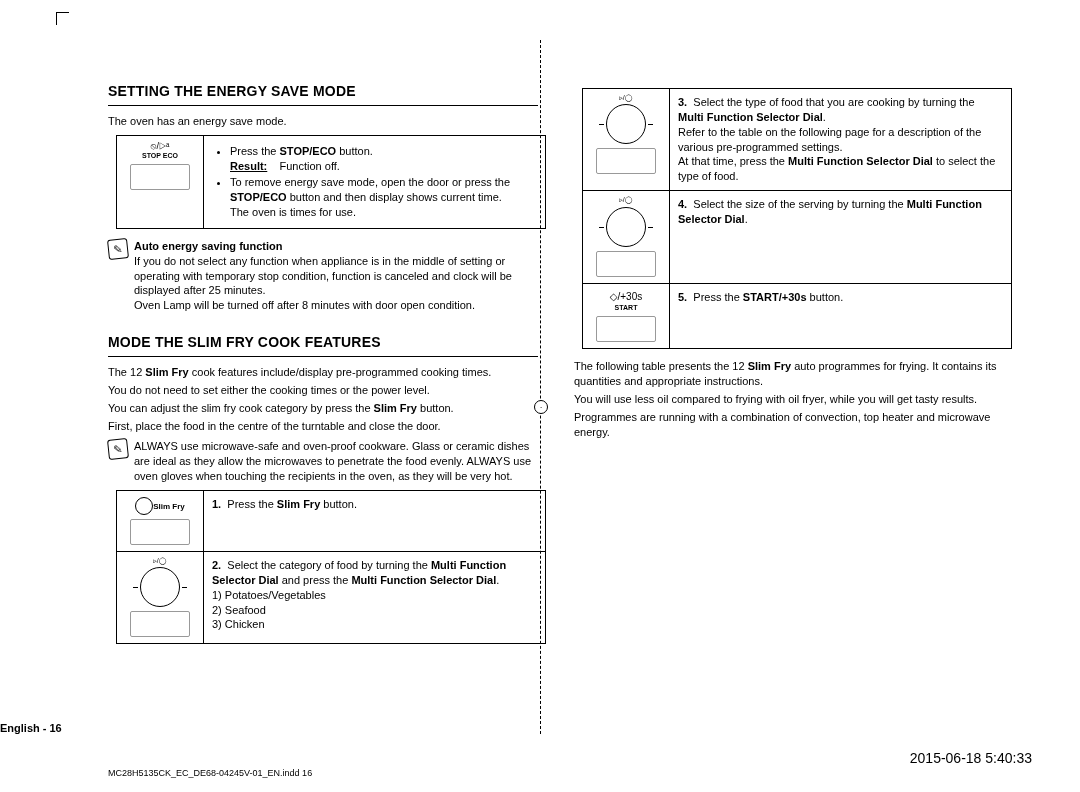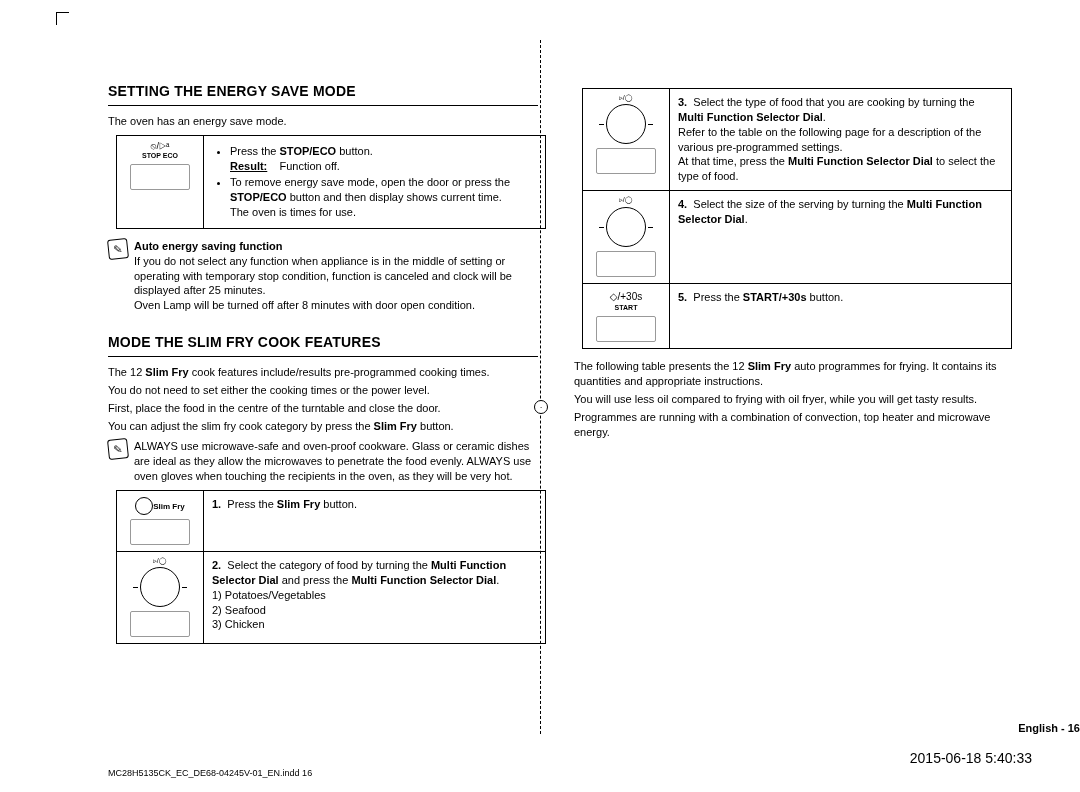--- a/index.html
+++ b/index.html
@@ -21,21 +21,21 @@
   .dial:before{left:-8px}.dial:after{right:-8px}
   .dlabel{font-size:7px;text-align:center;margin-top:-2px}
   .smallround{display:inline-block;width:16px;height:16px;border:1.2px solid #000;border-radius:50%;vertical-align:middle}
   ul.bul{list-style:disc;padding-left:18px;margin:2px 0}
   ul.bul li{margin:2px 0}
   .note{display:flex;gap:6px;margin:6px 0}
   .noteicon{flex:0 0 18px;height:18px;border:1.2px solid #000;border-radius:3px;display:flex;align-items:center;justify-content:center;font-size:11px;transform:rotate(-6deg)}
   .notebody{flex:1}
   .cut{position:absolute;left:540px;top:40px;bottom:58px;border-left:1px dashed #000}
   .cut-dot{position:absolute;left:534px;width:12px;height:12px;border:1px solid #000;border-radius:50%;display:flex;align-items:center;justify-content:center;font-size:8px;background:#fff}
-  .footer-center{position:absolute;left:0;right:0;bottom:58px;text-align:right;font-size:11px;font-weight:700}
+  .footer-center{position:absolute;left:0;right:0;bottom:58px;text-align:left;font-size:11px;font-weight:700}
   .footer-left{position:absolute;left:108px;bottom:14px;font-size:9px;color:#000}
   .footer-right{position:absolute;right:48px;bottom:26px;font-size:14px;color:#000}
   .stopicon{font-size:9px;line-height:1}
 </style>
 </head>
 <body>
 
 <div class="page">
   <div class="crop-top"></div>
 
@@ -73,24 +73,24 @@
       <div class="note">
         <div class="noteicon">✎</div>
         <div class="notebody">
           <span class="b">Auto energy saving function</span><br>
           <span>If you do not select any function when appliance is in the middle of setting or operating with temporary stop condition, function is canceled and clock will be displayed after 25 minutes.</span><br>
           <span>Oven Lamp will be turned off after 8 minutes with door open condition.</span>
         </div>
       </div>
 
       <h2>MODE THE SLIM FRY COOK FEATURES</h2>
-      <p><span>The 12 </span><span class="b">Slim Fry</span><span> cook features include/results pre-programmed cooking times.</span></p>
+      <p><span>The 12 </span><span class="b">Slim Fry</span><span> cook features include/display pre-programmed cooking times.</span></p>
       <p>You do not need to set either the cooking times or the power level.</p>
+      <p><span>You can adjust the slim fry cook category by press the </span><span class="b">Slim Fry</span><span> button.</span></p>
       <p>First, place the food in the centre of the turntable and close the door.</p>
-      <p><span>You can adjust the slim fry cook category by press the </span><span class="b">Slim Fry</span><span> button.</span></p>
 
       <div class="note">
         <div class="noteicon">✎</div>
         <div class="notebody">ALWAYS use microwave-safe and oven-proof cookware. Glass or ceramic dishes are ideal as they allow the microwaves to penetrate the food evenly. ALWAYS use oven gloves when touching the recipients in the oven, as they will be very hot.</div>
       </div>
 
       <table class="tbl">
         <tbody>
             <tr>
           <td class="iconcell">

